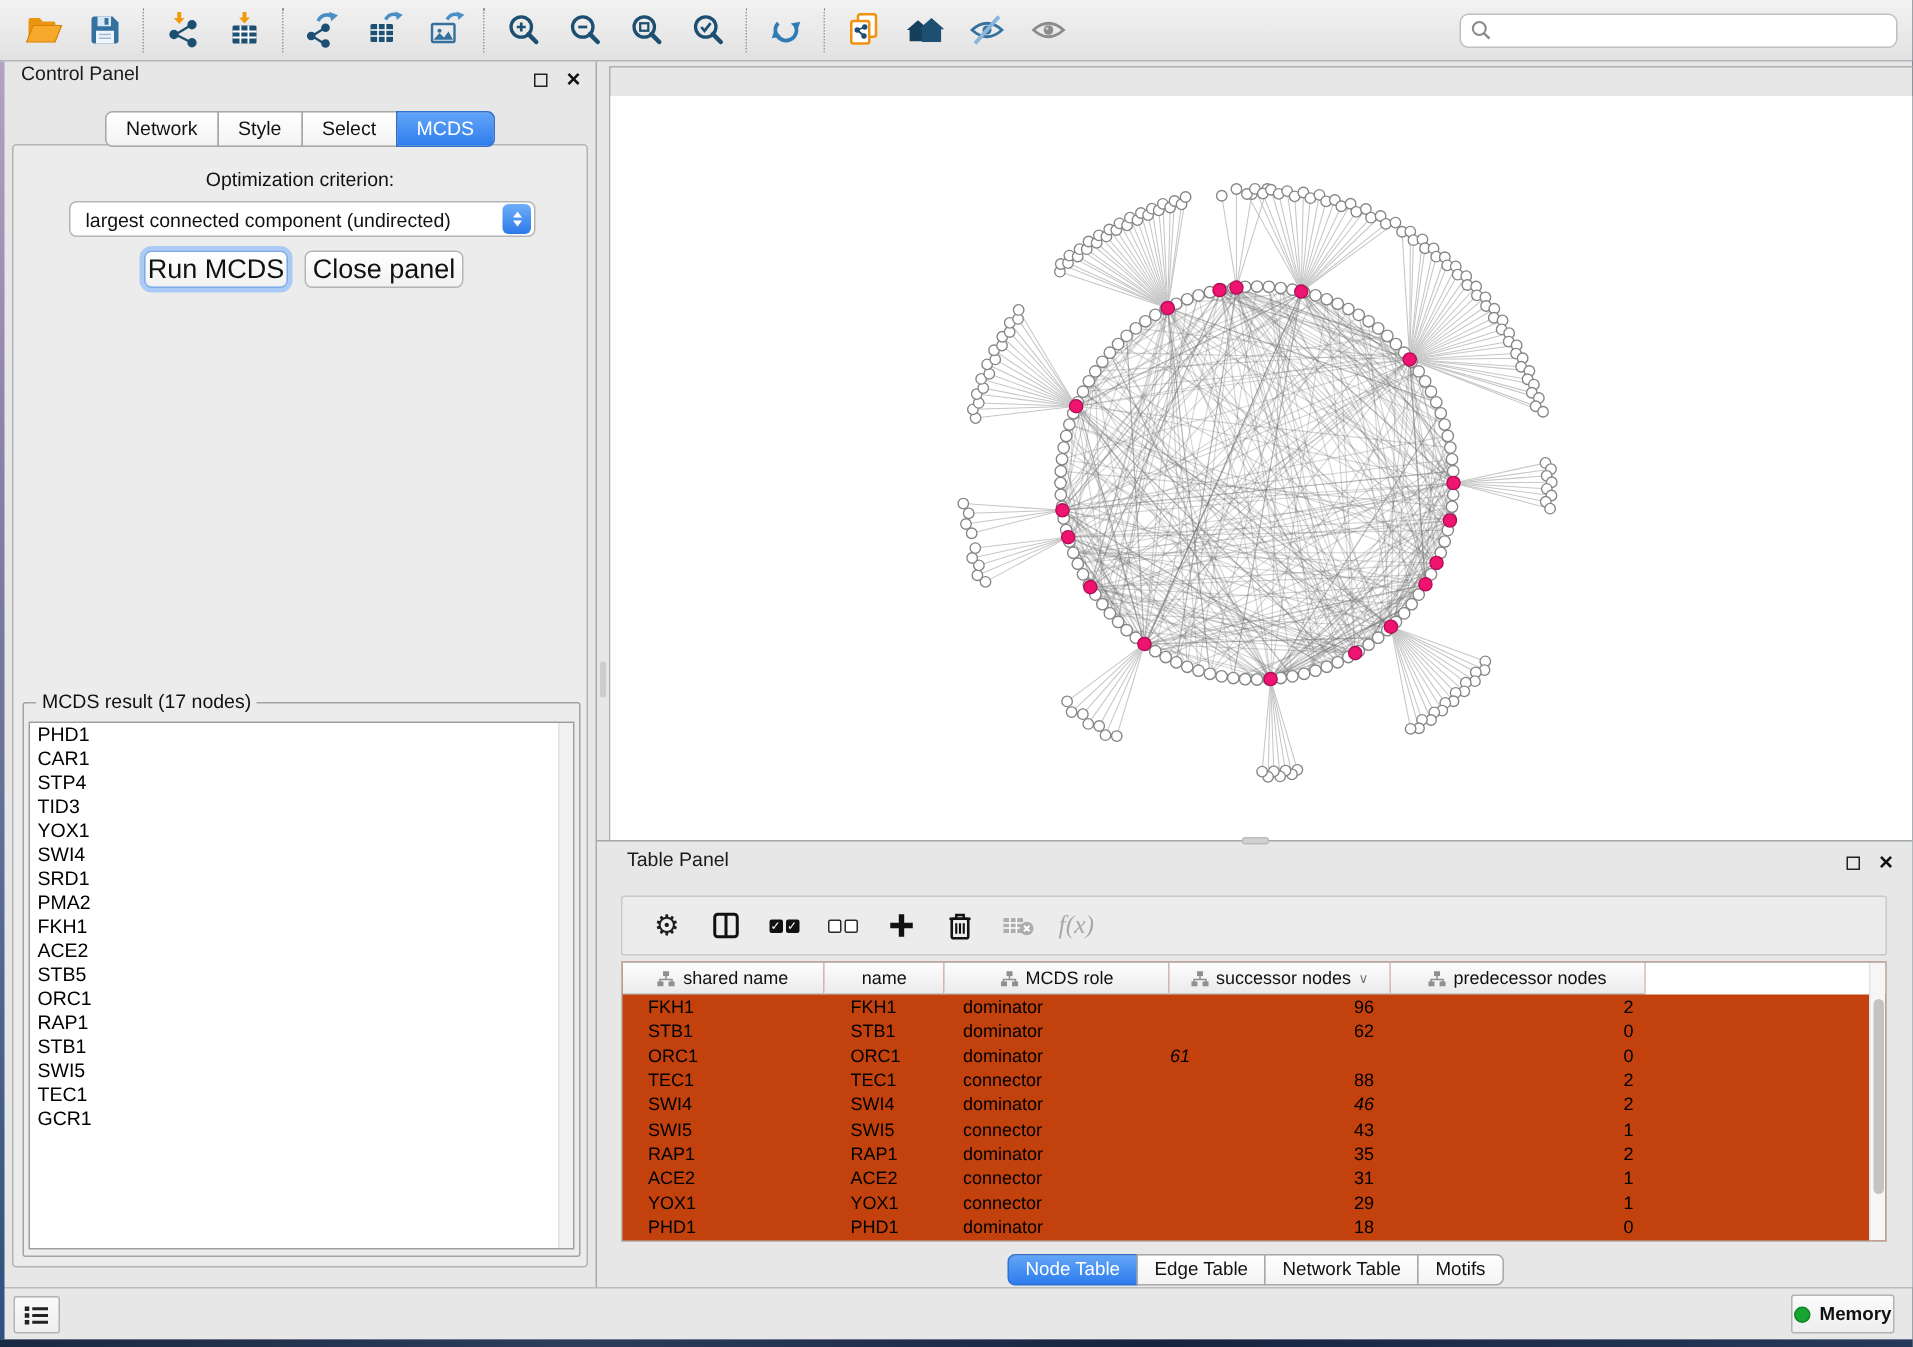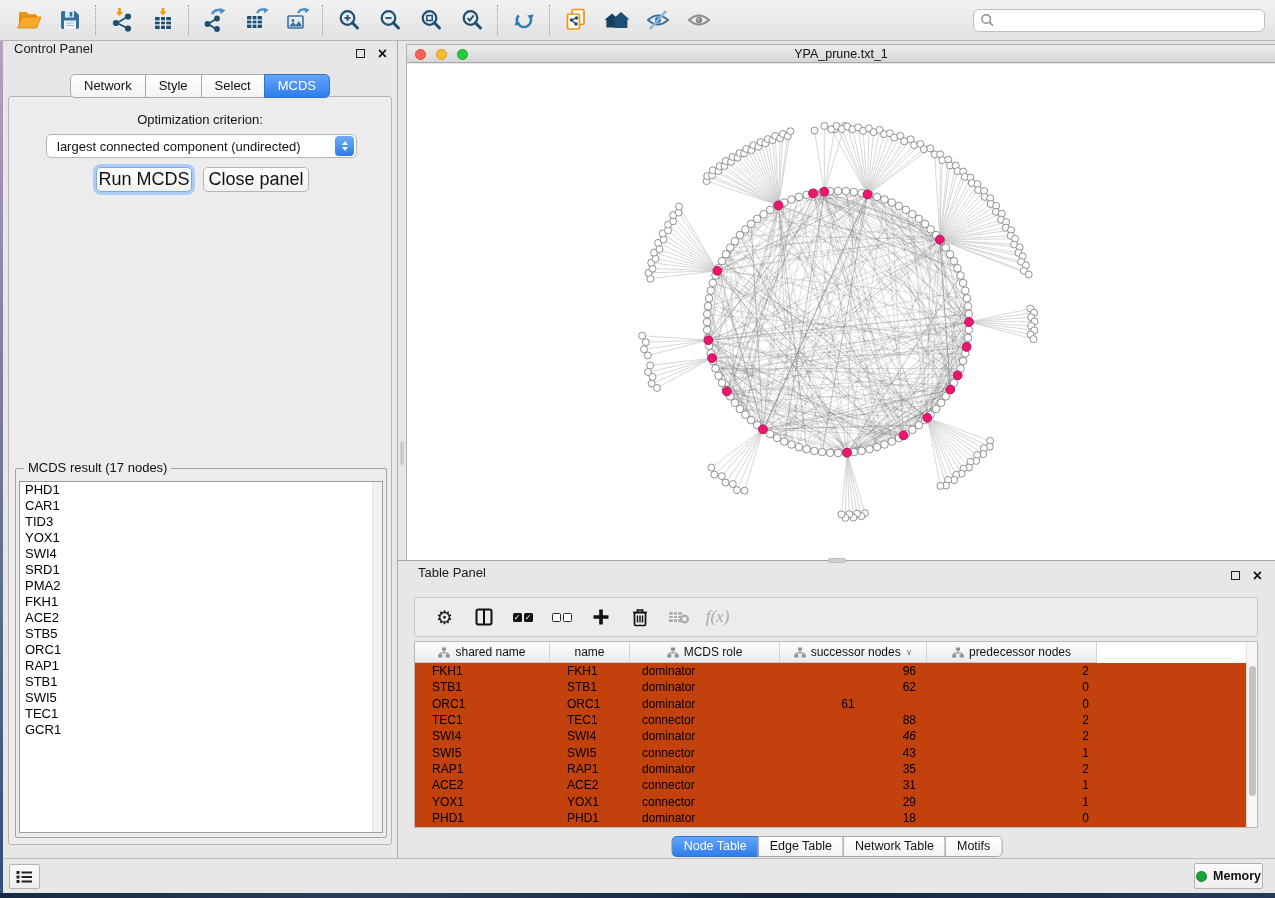--- a/index.html
+++ b/index.html
@@ -290,20 +290,21 @@
       <div class="btnrow">
         <span class="mbtn run">Run MCDS</span>
         <span class="mbtn closep">Close panel</span>
       </div>
       <div class="mcds-group">
         <span class="mcds-legend">MCDS result (17 nodes)</span>
         <div class="mcds-list" id="mcds-list">
           <div class="mcds-track"></div>
         <div class="mcds-item">PHD1</div>
               <div class="mcds-item">CAR1</div>
+              <div class="mcds-item">STP4</div>
               <div class="mcds-item">TID3</div>
               <div class="mcds-item">YOX1</div>
               <div class="mcds-item">SWI4</div>
               <div class="mcds-item">SRD1</div>
               <div class="mcds-item">PMA2</div>
               <div class="mcds-item">FKH1</div>
               <div class="mcds-item">ACE2</div>
               <div class="mcds-item">STB5</div>
               <div class="mcds-item">ORC1</div>
               <div class="mcds-item">RAP1</div>
@@ -313,26 +314,20 @@
               <div class="mcds-item">GCR1</div>
             </div>
       </div>
     </div>
   </div>
 
   <div class="right">
     <div class="grip-left"></div>
 
     <div class="netwin">
-      <div class="net-titlebar">
-        <span class="tl red"></span>
-        <span class="tl yel"></span>
-        <span class="tl grn"></span>
-        <div class="net-title">YPA_prune.txt_1</div>
-      </div>
       <div class="net-canvas">
         <svg id="net-svg" width="868" height="496" viewBox="0 0 868 496">
               <g stroke="#6f6f6f" stroke-opacity="0.3" stroke-width="0.75">
                 <line x1="371.5" y1="141.3" x2="550.5" y2="204.2"></line>
                 <line x1="371.5" y1="141.3" x2="308.5" y2="211.5"></line>
                 <line x1="371.5" y1="141.3" x2="332.9" y2="344.9"></line>
                 <line x1="371.5" y1="141.3" x2="491.9" y2="374.0"></line>
                 <line x1="371.5" y1="141.3" x2="523.6" y2="350.6"></line>
                 <line x1="371.5" y1="141.3" x2="415.2" y2="388.0"></line>
                 <line x1="371.5" y1="141.3" x2="392.0" y2="383.1"></line>
@@ -1240,21 +1235,21 @@
                 <div class="td" style="width: 135px; text-align: left; padding-left: 17px; padding-right: 0px;">STB1</div>
                 <div class="td" style="width: 80px; text-align: left; padding-left: 17px; padding-right: 0px;">STB1</div>
                 <div class="td" style="width: 150px; text-align: left; padding-left: 12px; padding-right: 0px;">dominator</div>
                 <div class="td" style="width: 147px; text-align: right; padding-left: 0px; padding-right: 11px;">62</div>
                 <div class="td" style="width: 170px; text-align: right; padding-left: 0px; padding-right: 8px;">0</div>
               </div>
               <div class="trow">
                 <div class="td" style="width: 135px; text-align: left; padding-left: 17px; padding-right: 0px;">ORC1</div>
                 <div class="td" style="width: 80px; text-align: left; padding-left: 17px; padding-right: 0px;">ORC1</div>
                 <div class="td" style="width: 150px; text-align: left; padding-left: 12px; padding-right: 0px;">dominator</div>
-                <div class="td" style="width: 147px; text-align: center; padding-left: 0px; padding-right: 11px;">61</div>
+                <div class="td" style="width: 147px; text-align: left; padding-left: 0px; padding-right: 11px; font-style: italic;">61</div>
                 <div class="td" style="width: 170px; text-align: right; padding-left: 0px; padding-right: 8px;">0</div>
               </div>
               <div class="trow">
                 <div class="td" style="width: 135px; text-align: left; padding-left: 17px; padding-right: 0px;">TEC1</div>
                 <div class="td" style="width: 80px; text-align: left; padding-left: 17px; padding-right: 0px;">TEC1</div>
                 <div class="td" style="width: 150px; text-align: left; padding-left: 12px; padding-right: 0px;">connector</div>
                 <div class="td" style="width: 147px; text-align: right; padding-left: 0px; padding-right: 11px;">88</div>
                 <div class="td" style="width: 170px; text-align: right; padding-left: 0px; padding-right: 8px;">2</div>
               </div>
               <div class="trow">

